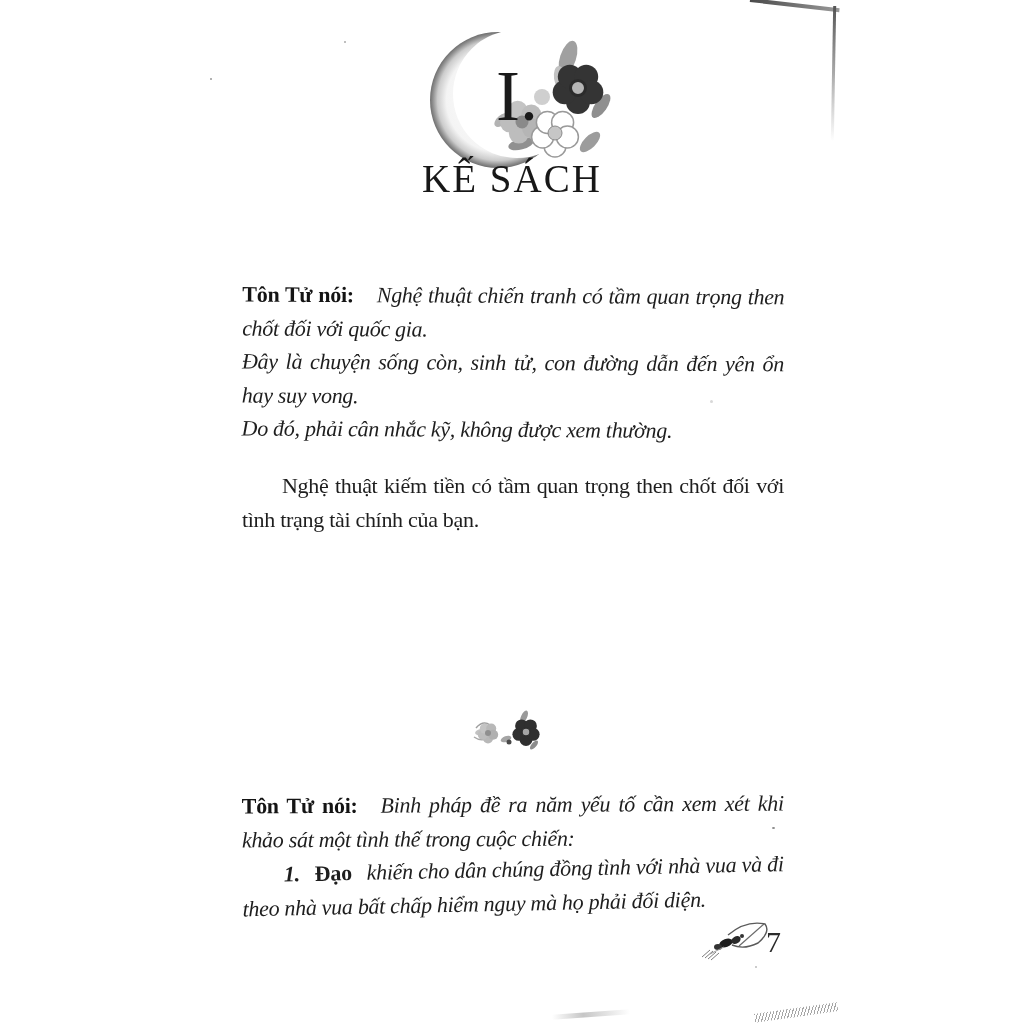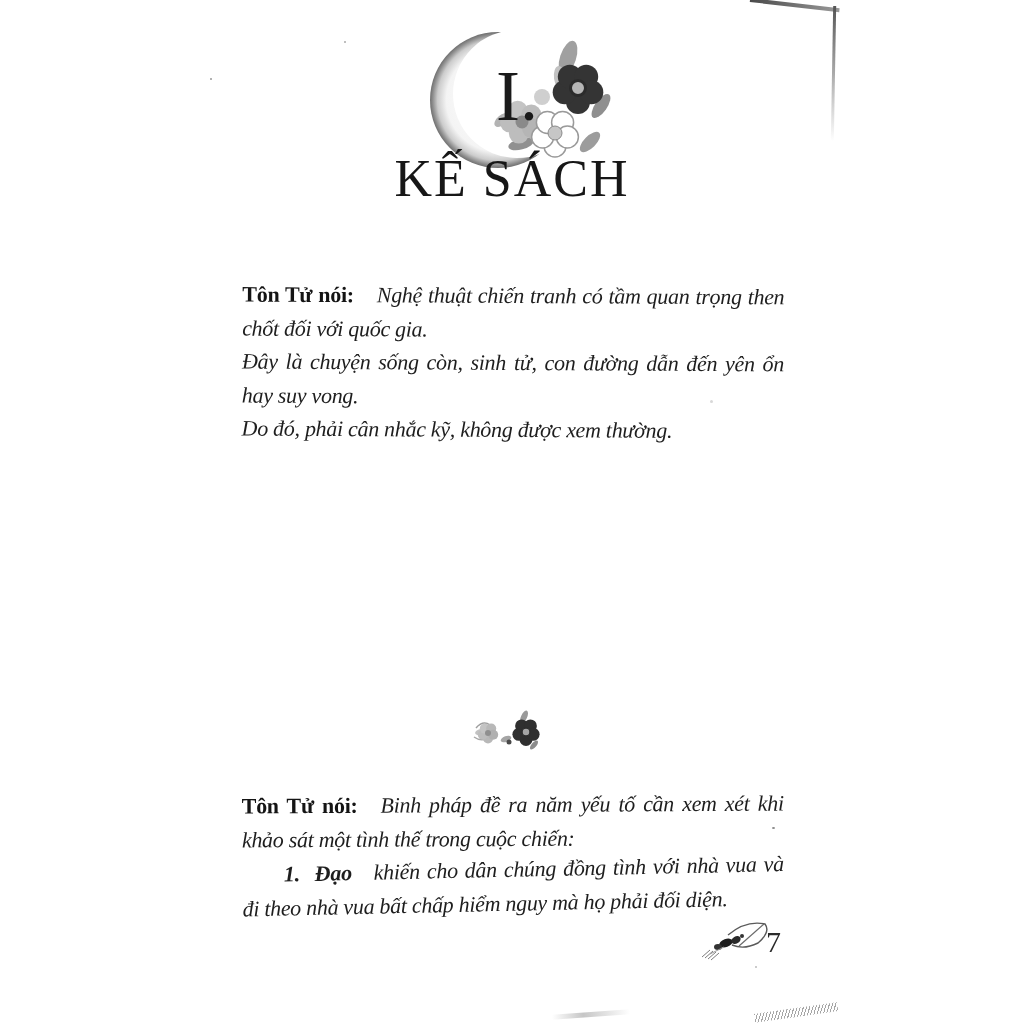--- a/index.html
+++ b/index.html
@@ -14,42 +14,42 @@
     position: relative;
     width: 1024px; height: 1024px;
     background: #ffffff;
   }
 
   
   #header-art { position: absolute; left: 418px; top: 16px; }
   #chapter-title {
     position: absolute; left: 0; top: 157px; width: 1024px;
     text-align: center;
-    font-size: 52px; line-height: 44px;
+    font-size: 39px; line-height: 44px;
     letter-spacing: 2px;
     color: #171717;
   }
 
   
   .text-col {
     position: absolute; left: 242px; width: 542px;
     font-size: 22px; line-height: 33.5px;
     letter-spacing: -0.3px;
     text-align: justify;
   }
   .text-col p { margin: 0; }
   #quote1 { top: 279px; transform: rotate(0.3deg); }
   #body-block { top: 469px; }
   #body-block p { text-indent: 40px; }
   #quote2 { top: 788px; line-height: 34px; transform: rotate(-0.3deg); }
   .lead { font-weight: bold; font-style: normal; margin-right: 23px; color: #141414; }
   .q-italic { font-style: italic; }
   #list-item { text-indent: 42px; margin-top: 1px; transform: rotate(-0.9deg); transform-origin: left center; }
   .marker { font-weight: bold; font-style: italic; margin-right: 15px; }
-  .term { font-weight: bold; font-style: italic; margin-right: 22px; }
+  .term { font-weight: bold; margin-right: 15px; }
 
   
   #divider-art { position: absolute; left: 468px; top: 706px; }
   #footer-art { position: absolute; left: 678px; top: 916px; }
 
   
   .artifact { position: absolute; pointer-events: none; }
   #edge-diag {
     left: 750px; top: -2px; width: 90px; height: 4px;
     background: linear-gradient(to right, #4a4a4a, #9a9a9a);
@@ -133,20 +133,21 @@
 
   <div id="chapter-title">KẾ SÁCH</div>
 
   <div id="quote1" class="text-col">
     <p><b class="lead">Tôn Tử nói:</b><span class="q-italic">Nghệ thuật chiến tranh có tầm quan trọng then chốt đối với quốc gia.</span></p>
     <p class="q-italic">Đây là chuyện sống còn, sinh tử, con đường dẫn đến yên ổn hay suy vong.</p>
     <p class="q-italic">Do đó, phải cân nhắc kỹ, không được xem thường.</p>
   </div>
 
   <div id="body-block" class="text-col">
+    <p>Nghệ thuật kiếm tiền có tầm quan trọng then chốt đối với tình trạng tài chính của bạn.</p>
   </div>
 
   <svg id="divider-art" width="95" height="58" viewBox="0 0 95 58">
     <path d="M 8,22 Q 15,14 22,19" stroke="#9e9e9e" stroke-width="1.5" fill="none"></path>
     <path d="M 6,31 Q 13,36 20,32" stroke="#a8a8a8" stroke-width="1.5" fill="none"></path>
     <ellipse cx="13" cy="26" rx="6" ry="3" fill="#c2c2c2" transform="rotate(-12 13 26)"></ellipse>
     <ellipse cx="38" cy="33" rx="5.5" ry="2.8" fill="#a5a5a5" transform="rotate(-20 38 33)"></ellipse>
     <ellipse cx="56" cy="11" rx="3" ry="7" fill="#9a9a9a" transform="rotate(25 56 11)"></ellipse>
     <ellipse cx="66" cy="39" rx="2.5" ry="5.5" fill="#8c8c8c" transform="rotate(40 66 39)"></ellipse>
     <circle cx="41" cy="36" r="2.5" fill="#4a4a4a"></circle>

